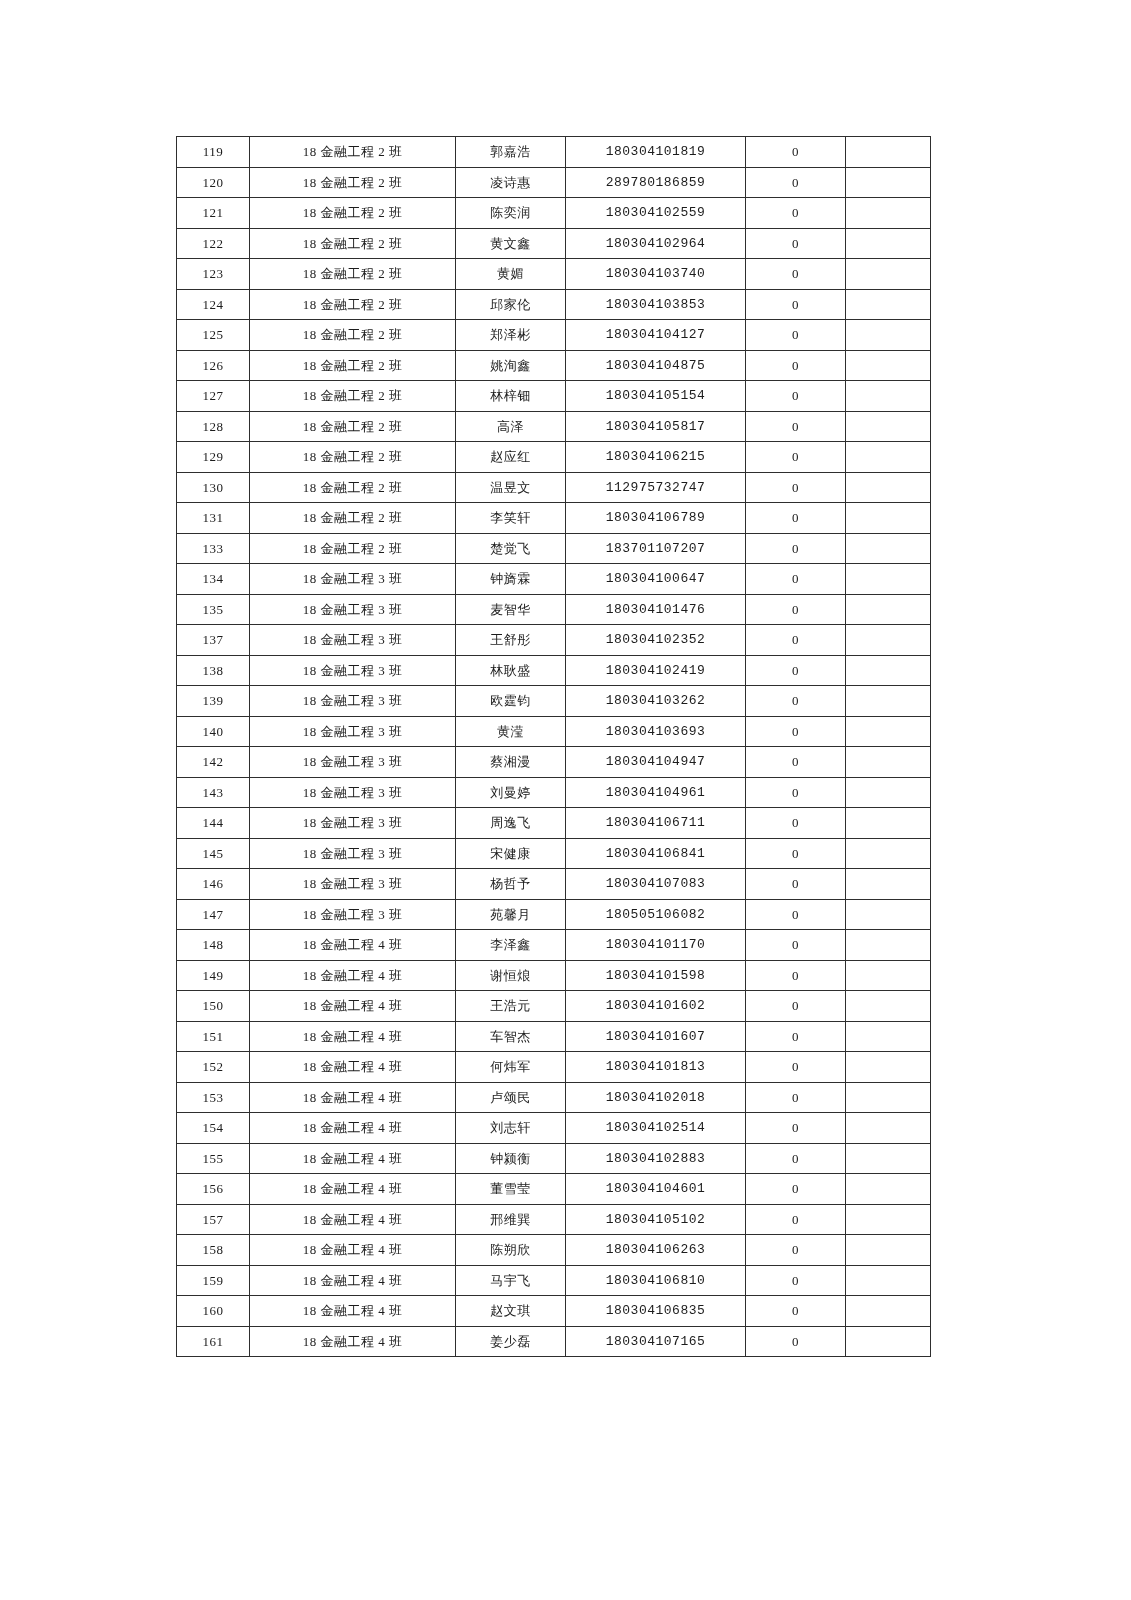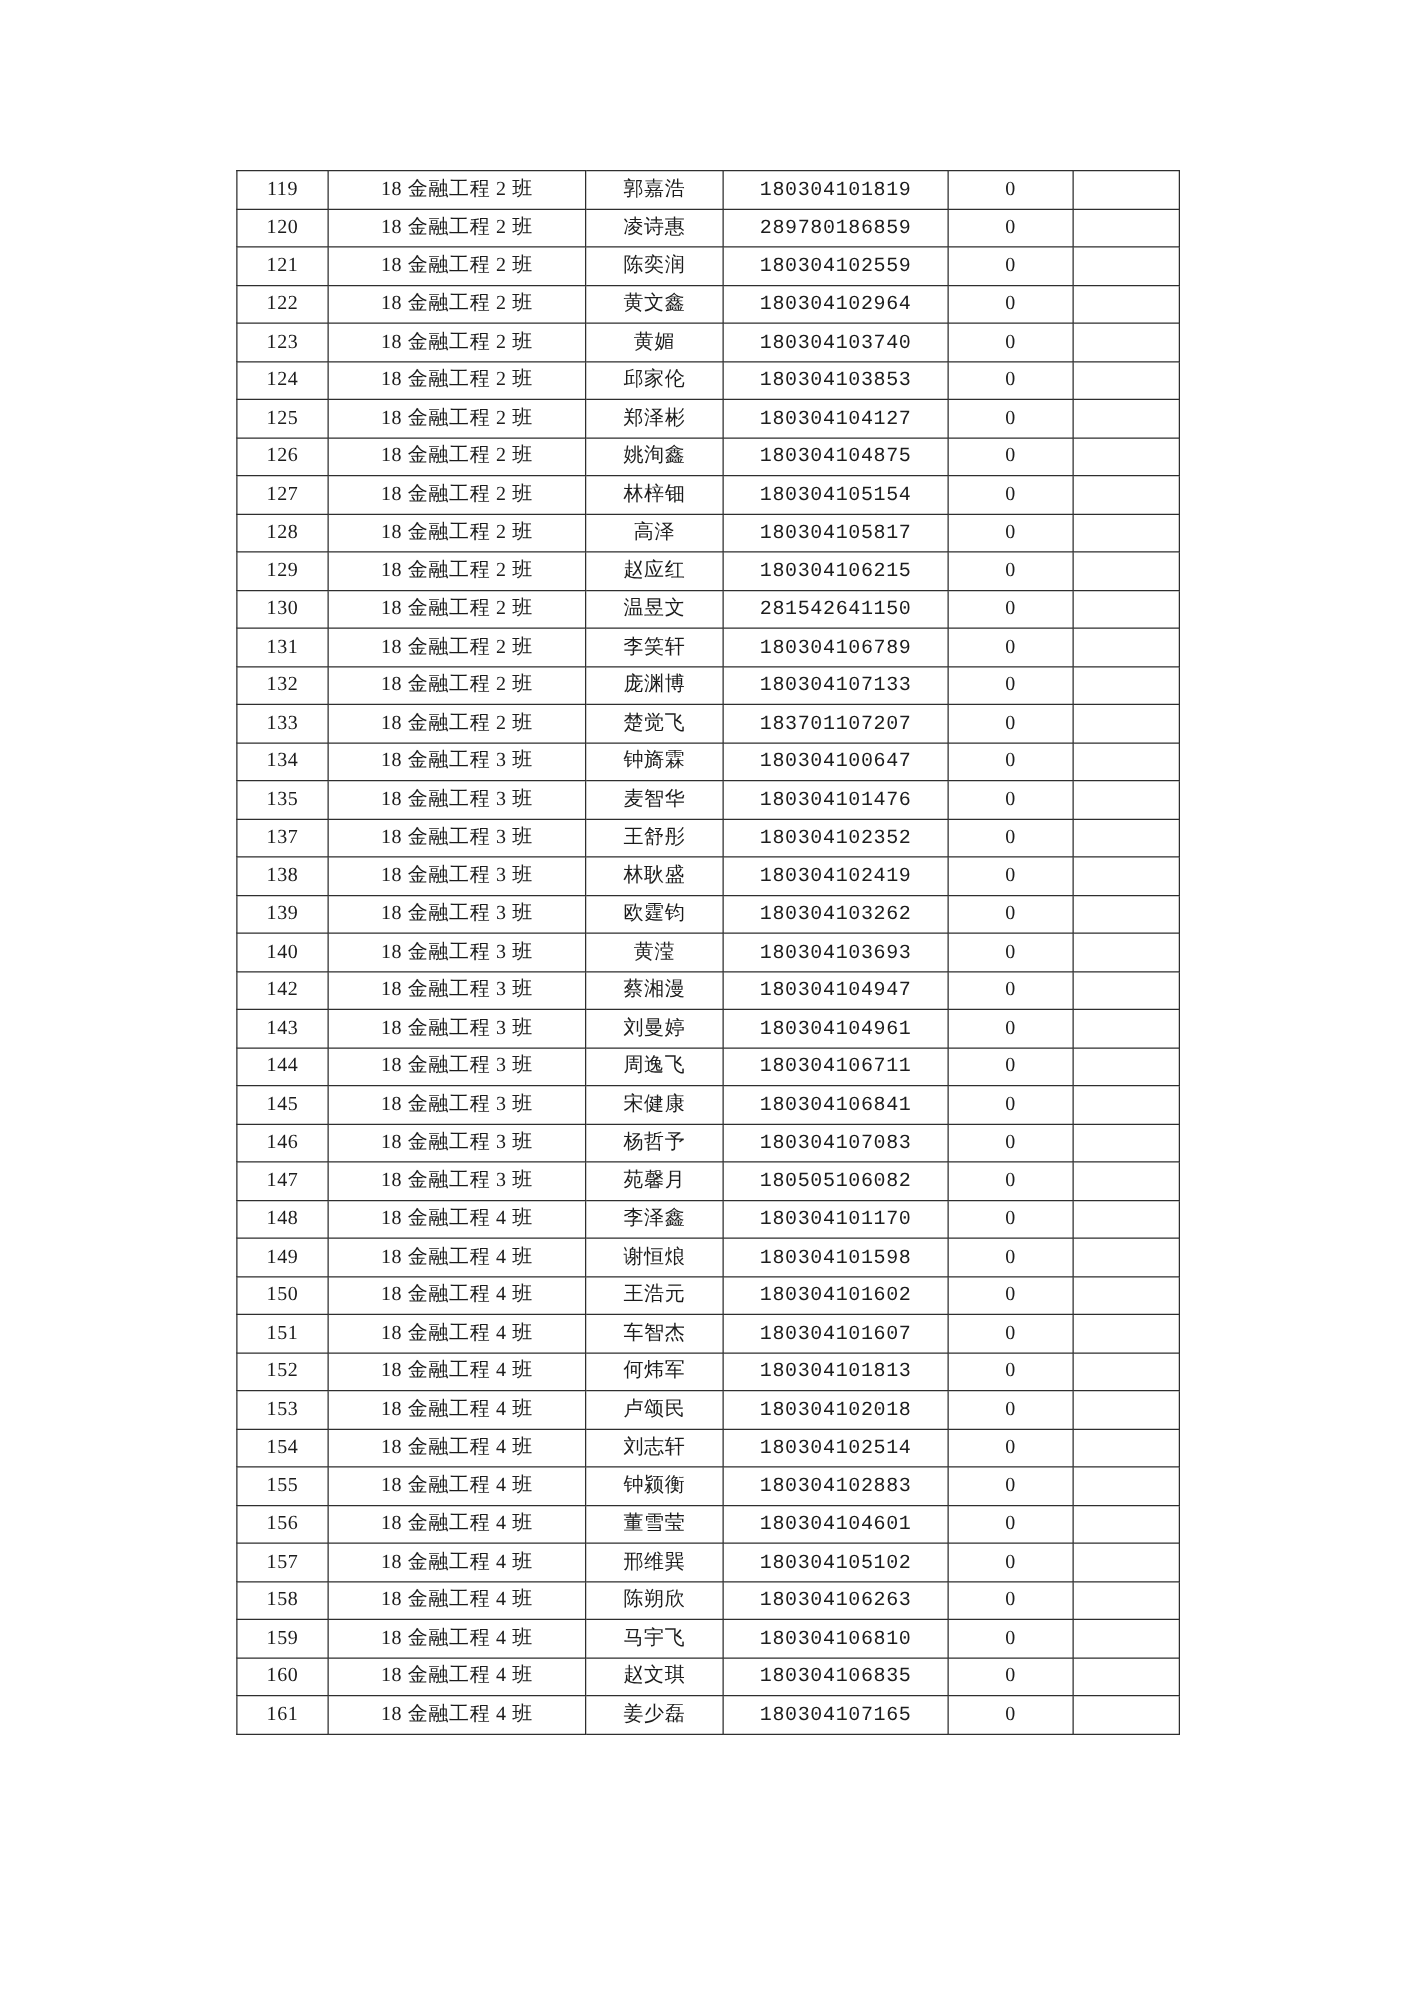--- a/index.html
+++ b/index.html
@@ -22,22 +22,21 @@
     background: #ffffff;
     overflow: hidden;
   }
   table.student-table {
     position: absolute;
     left: 176px;
     top: 136px;
     width: 754px;
     border-collapse: collapse;
     table-layout: fixed;
-    font-size: 16px;
-    margin-left: 13px;
+    font-size: 13px;
   }
   table.student-table td {
     border: 1px solid #2e2e2e;
     height: 29.5px;
     padding: 0 2px;
     text-align: center;
     vertical-align: middle;
     white-space: nowrap;
     overflow: hidden;
     line-height: 1;
@@ -154,37 +153,29 @@
           <td>18 金融工程 2 班</td>
           <td>赵应红</td>
           <td class="id-cell">180304106215</td>
           <td>0</td>
           <td></td>
         </tr>
         <tr>
           <td>130</td>
           <td>18 金融工程 2 班</td>
           <td>温昱文</td>
-          <td class="id-cell">281542641150</td>
+          <td class="id-cell">112975732747</td>
           <td>0</td>
           <td></td>
         </tr>
         <tr>
           <td>131</td>
           <td>18 金融工程 2 班</td>
           <td>李笑轩</td>
           <td class="id-cell">180304106789</td>
-          <td>0</td>
-          <td></td>
-        </tr>
-        <tr>
-          <td>132</td>
-          <td>18 金融工程 2 班</td>
-          <td>庞渊博</td>
-          <td class="id-cell">180304107133</td>
           <td>0</td>
           <td></td>
         </tr>
         <tr>
           <td>133</td>
           <td>18 金融工程 2 班</td>
           <td>楚觉飞</td>
           <td class="id-cell">183701107207</td>
           <td>0</td>
           <td></td>

